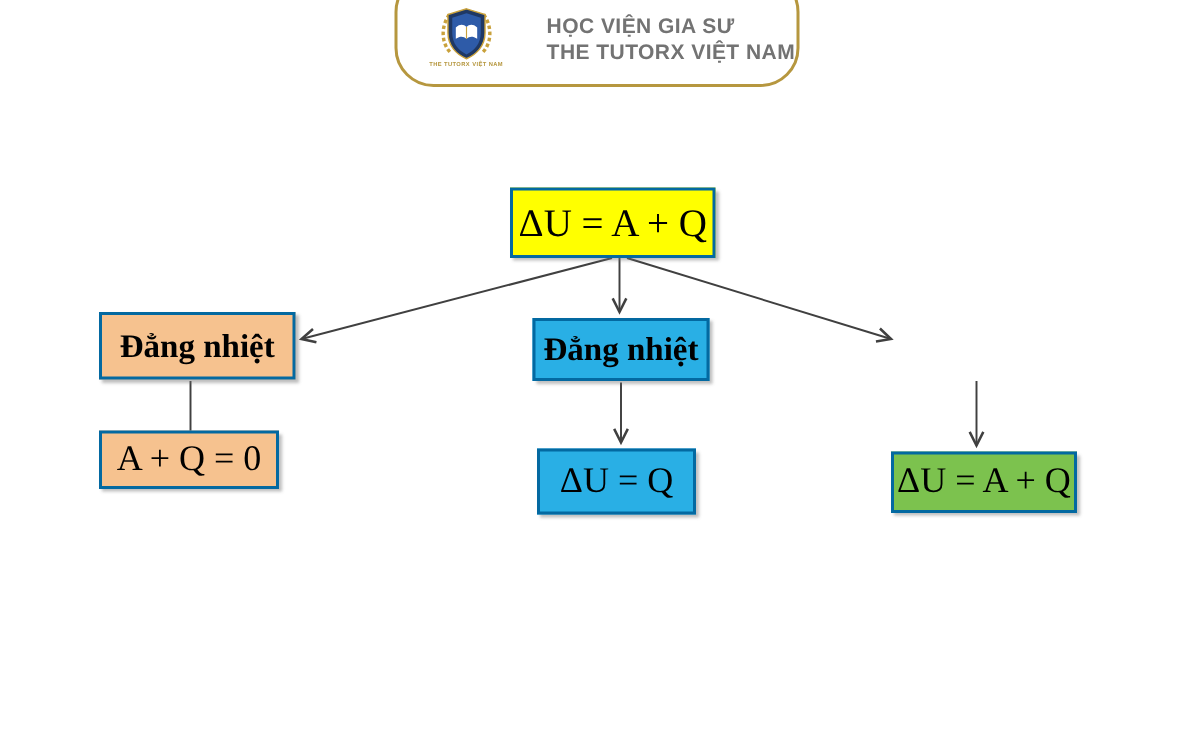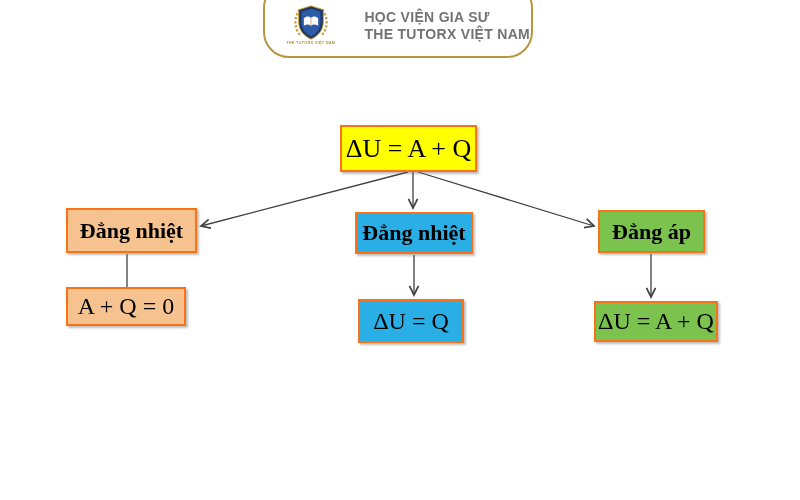--- a/index.html
+++ b/index.html
@@ -19,21 +19,21 @@
   .logo-caption{
     font-size:7px;transform:scale(.55);transform-origin:center top;
     color:#B6973F;font-weight:bold;white-space:nowrap;letter-spacing:.5px;margin-top:-1px;
   }
   .org-name{display:flex;flex-direction:column;line-height:1.25;}
   .org-line{font-weight:bold;font-size:14px;letter-spacing:.3px;white-space:nowrap;}
 
   
   .box{
     position:absolute;display:flex;align-items:center;justify-content:center;
-    border:2px solid #f97316;box-sizing:border-box;color:#000;
+    border:2px solid #0369a1;box-sizing:border-box;color:#000;
     font-family:"Liberation Serif",serif;
     box-shadow:2px 2px 2px rgba(110,110,110,.45);
   }
   .label-box{font-weight:bold;font-size:22px;}
   .formula-box{font-size:24px;}
   #root-box{left:340px;top:125px;width:137px;height:47px;font-size:26px;}
 
   #b0-label{left:66px; top:208px;width:131px;height:45px;}
   #b1-label{left:355px;top:212px;width:118px;height:42px;}
   #b2-label{left:598px;top:210px;width:107px;height:43px;}
@@ -80,19 +80,18 @@
       <line x1="127" y1="254" x2="127" y2="301" marker-end="url(#vhead)"></line>
       <line x1="414" y1="255" x2="414" y2="295" marker-end="url(#vhead)"></line>
       <line x1="651" y1="254" x2="651" y2="297" marker-end="url(#vhead)"></line>
     </g>
   </svg>
 
   <div id="root-box" class="box formula-box" style="background-color: rgb(255, 255, 0);">ΔU = A + Q</div>
 
   <div id="b0-label" class="box label-box" style="background-color: rgb(246, 194, 143); text-align: center;">Đẳng nhiệt</div>
   <div id="b1-label" class="box label-box" style="background-color: rgb(41, 175, 229);">Đẳng nhiệt</div>
-  <div id="b2-label" class="box label-box" style="background-color: rgb(124, 194, 78);">Đẳng áp</div>
 
   <div id="b0-formula" class="box formula-box" style="background-color: rgb(246, 194, 143);">A + Q = 0</div>
   <div id="b1-formula" class="box formula-box" style="background-color: rgb(41, 175, 229);">ΔU = Q</div>
   <div id="b2-formula" class="box formula-box" style="background-color: rgb(124, 194, 78);">ΔU = A + Q</div>
 
 </div>
 
 </body></html>

